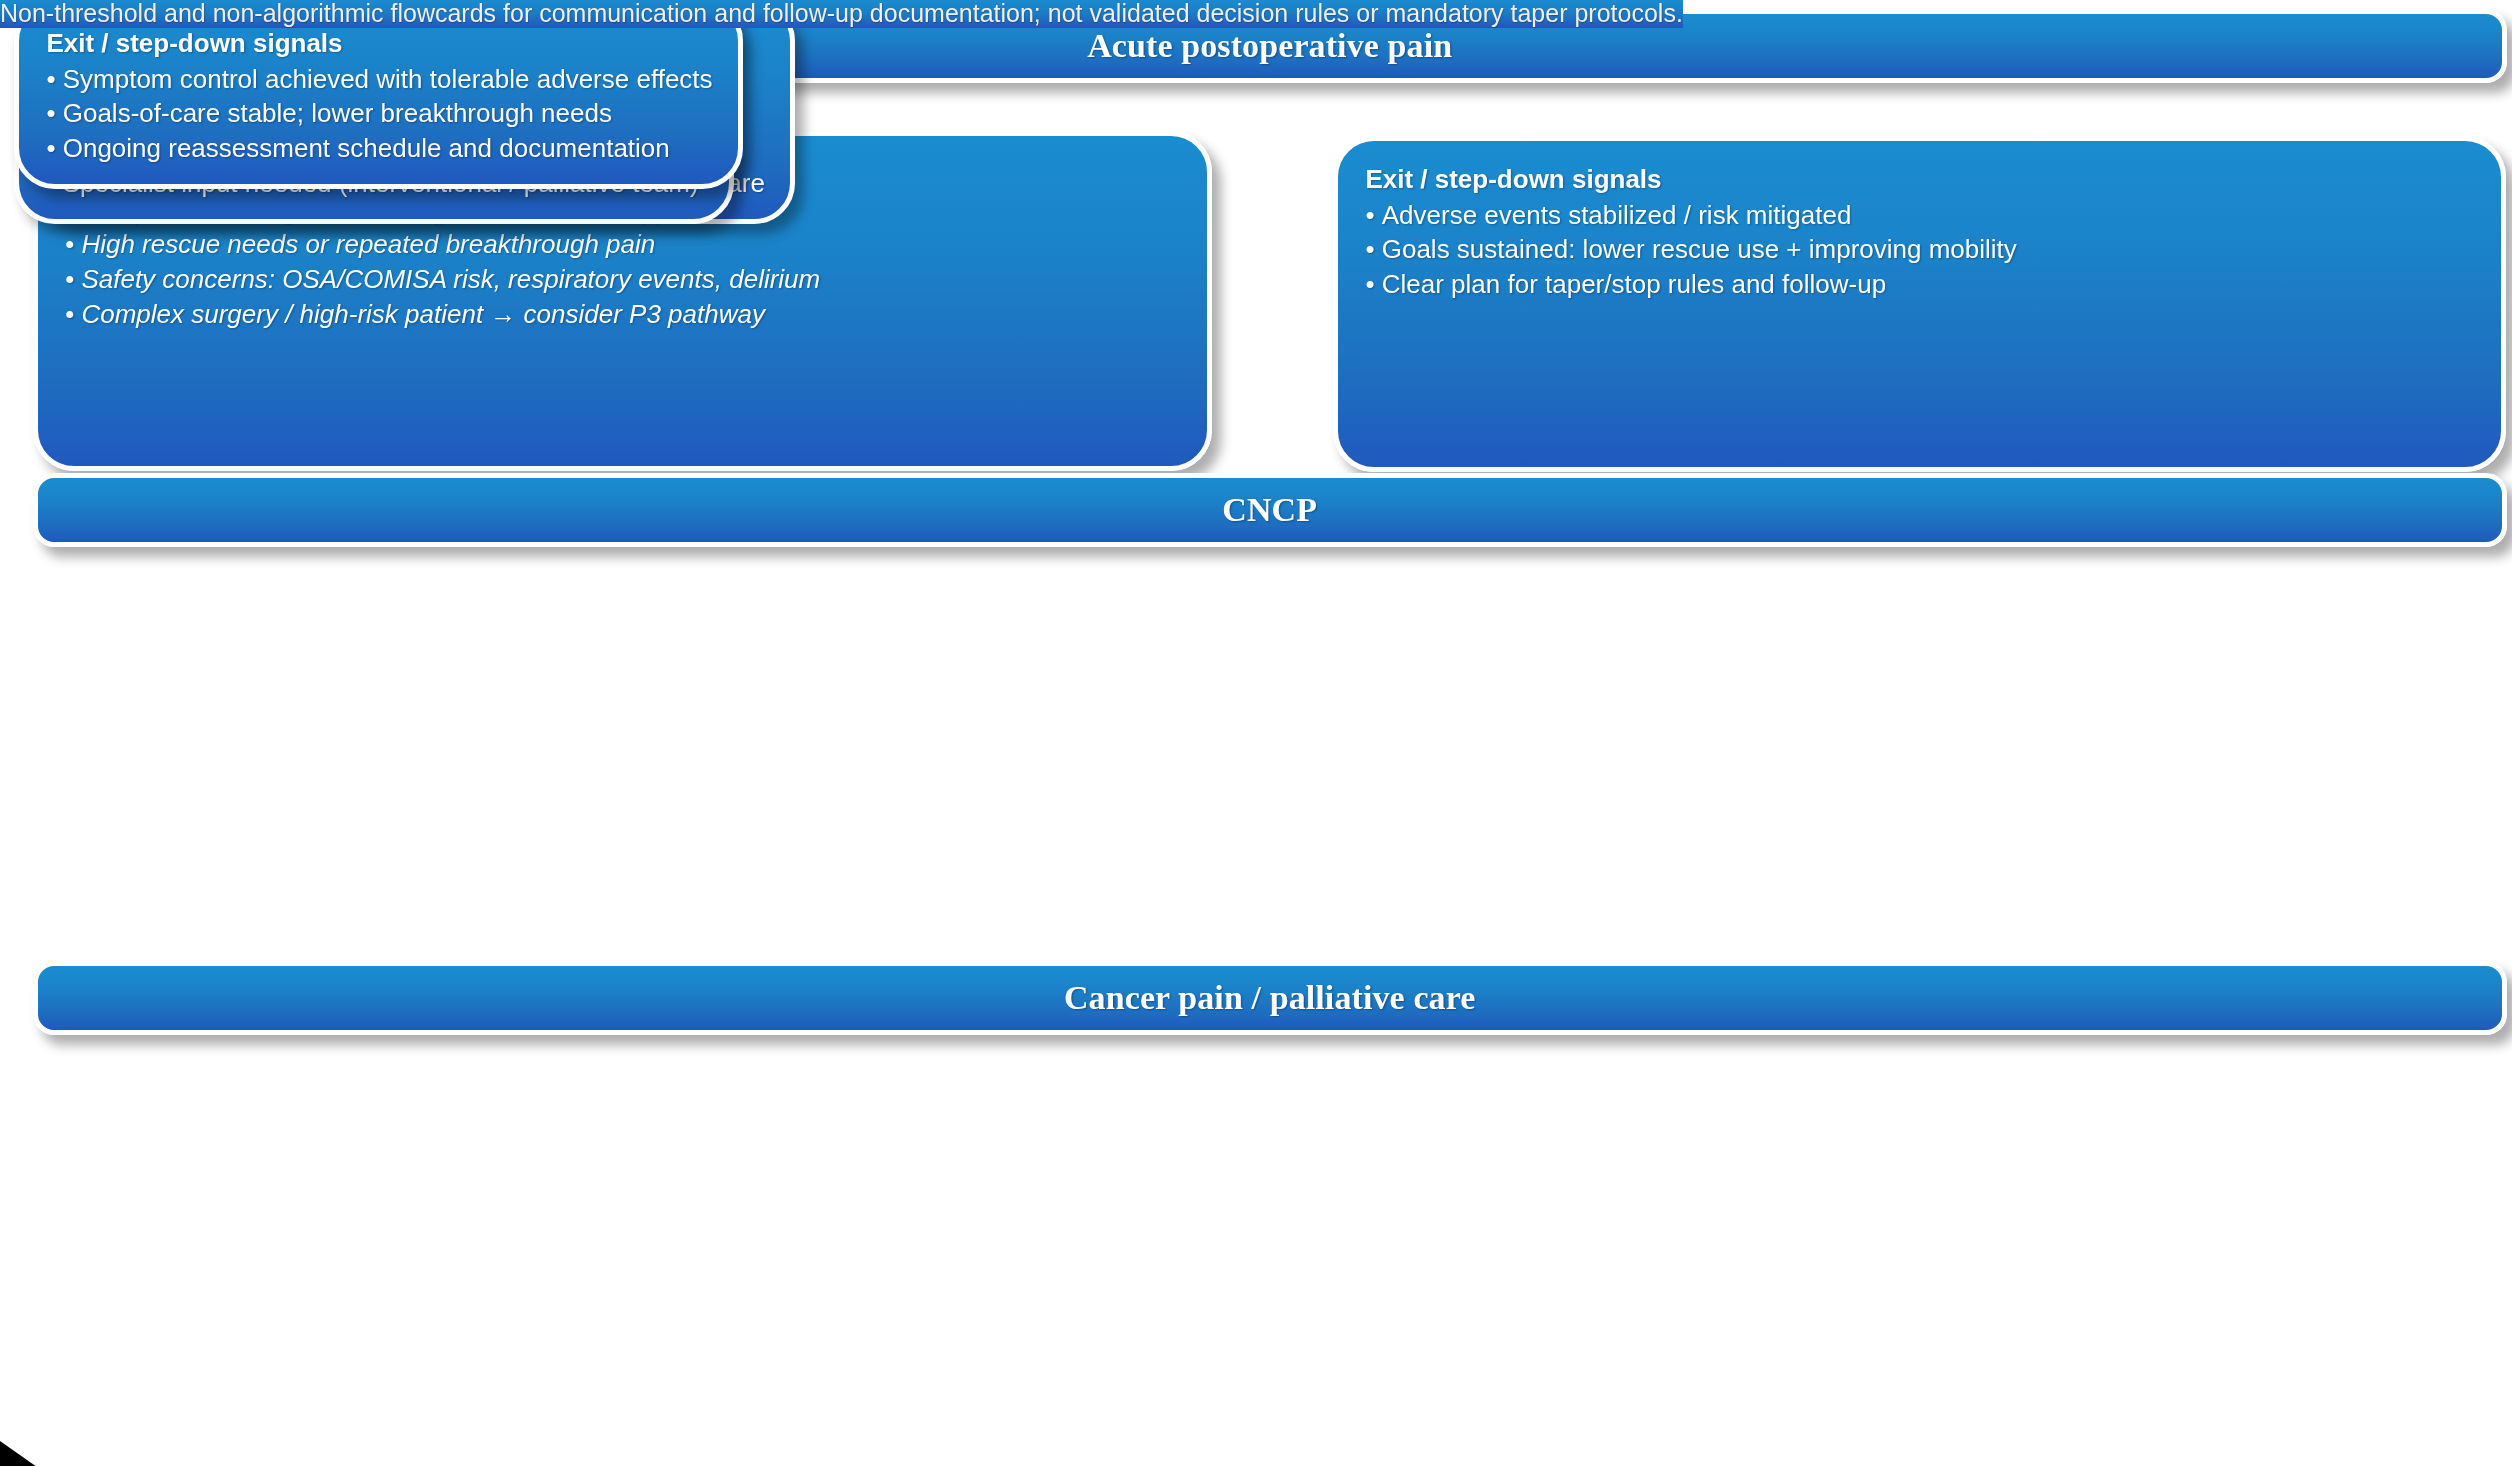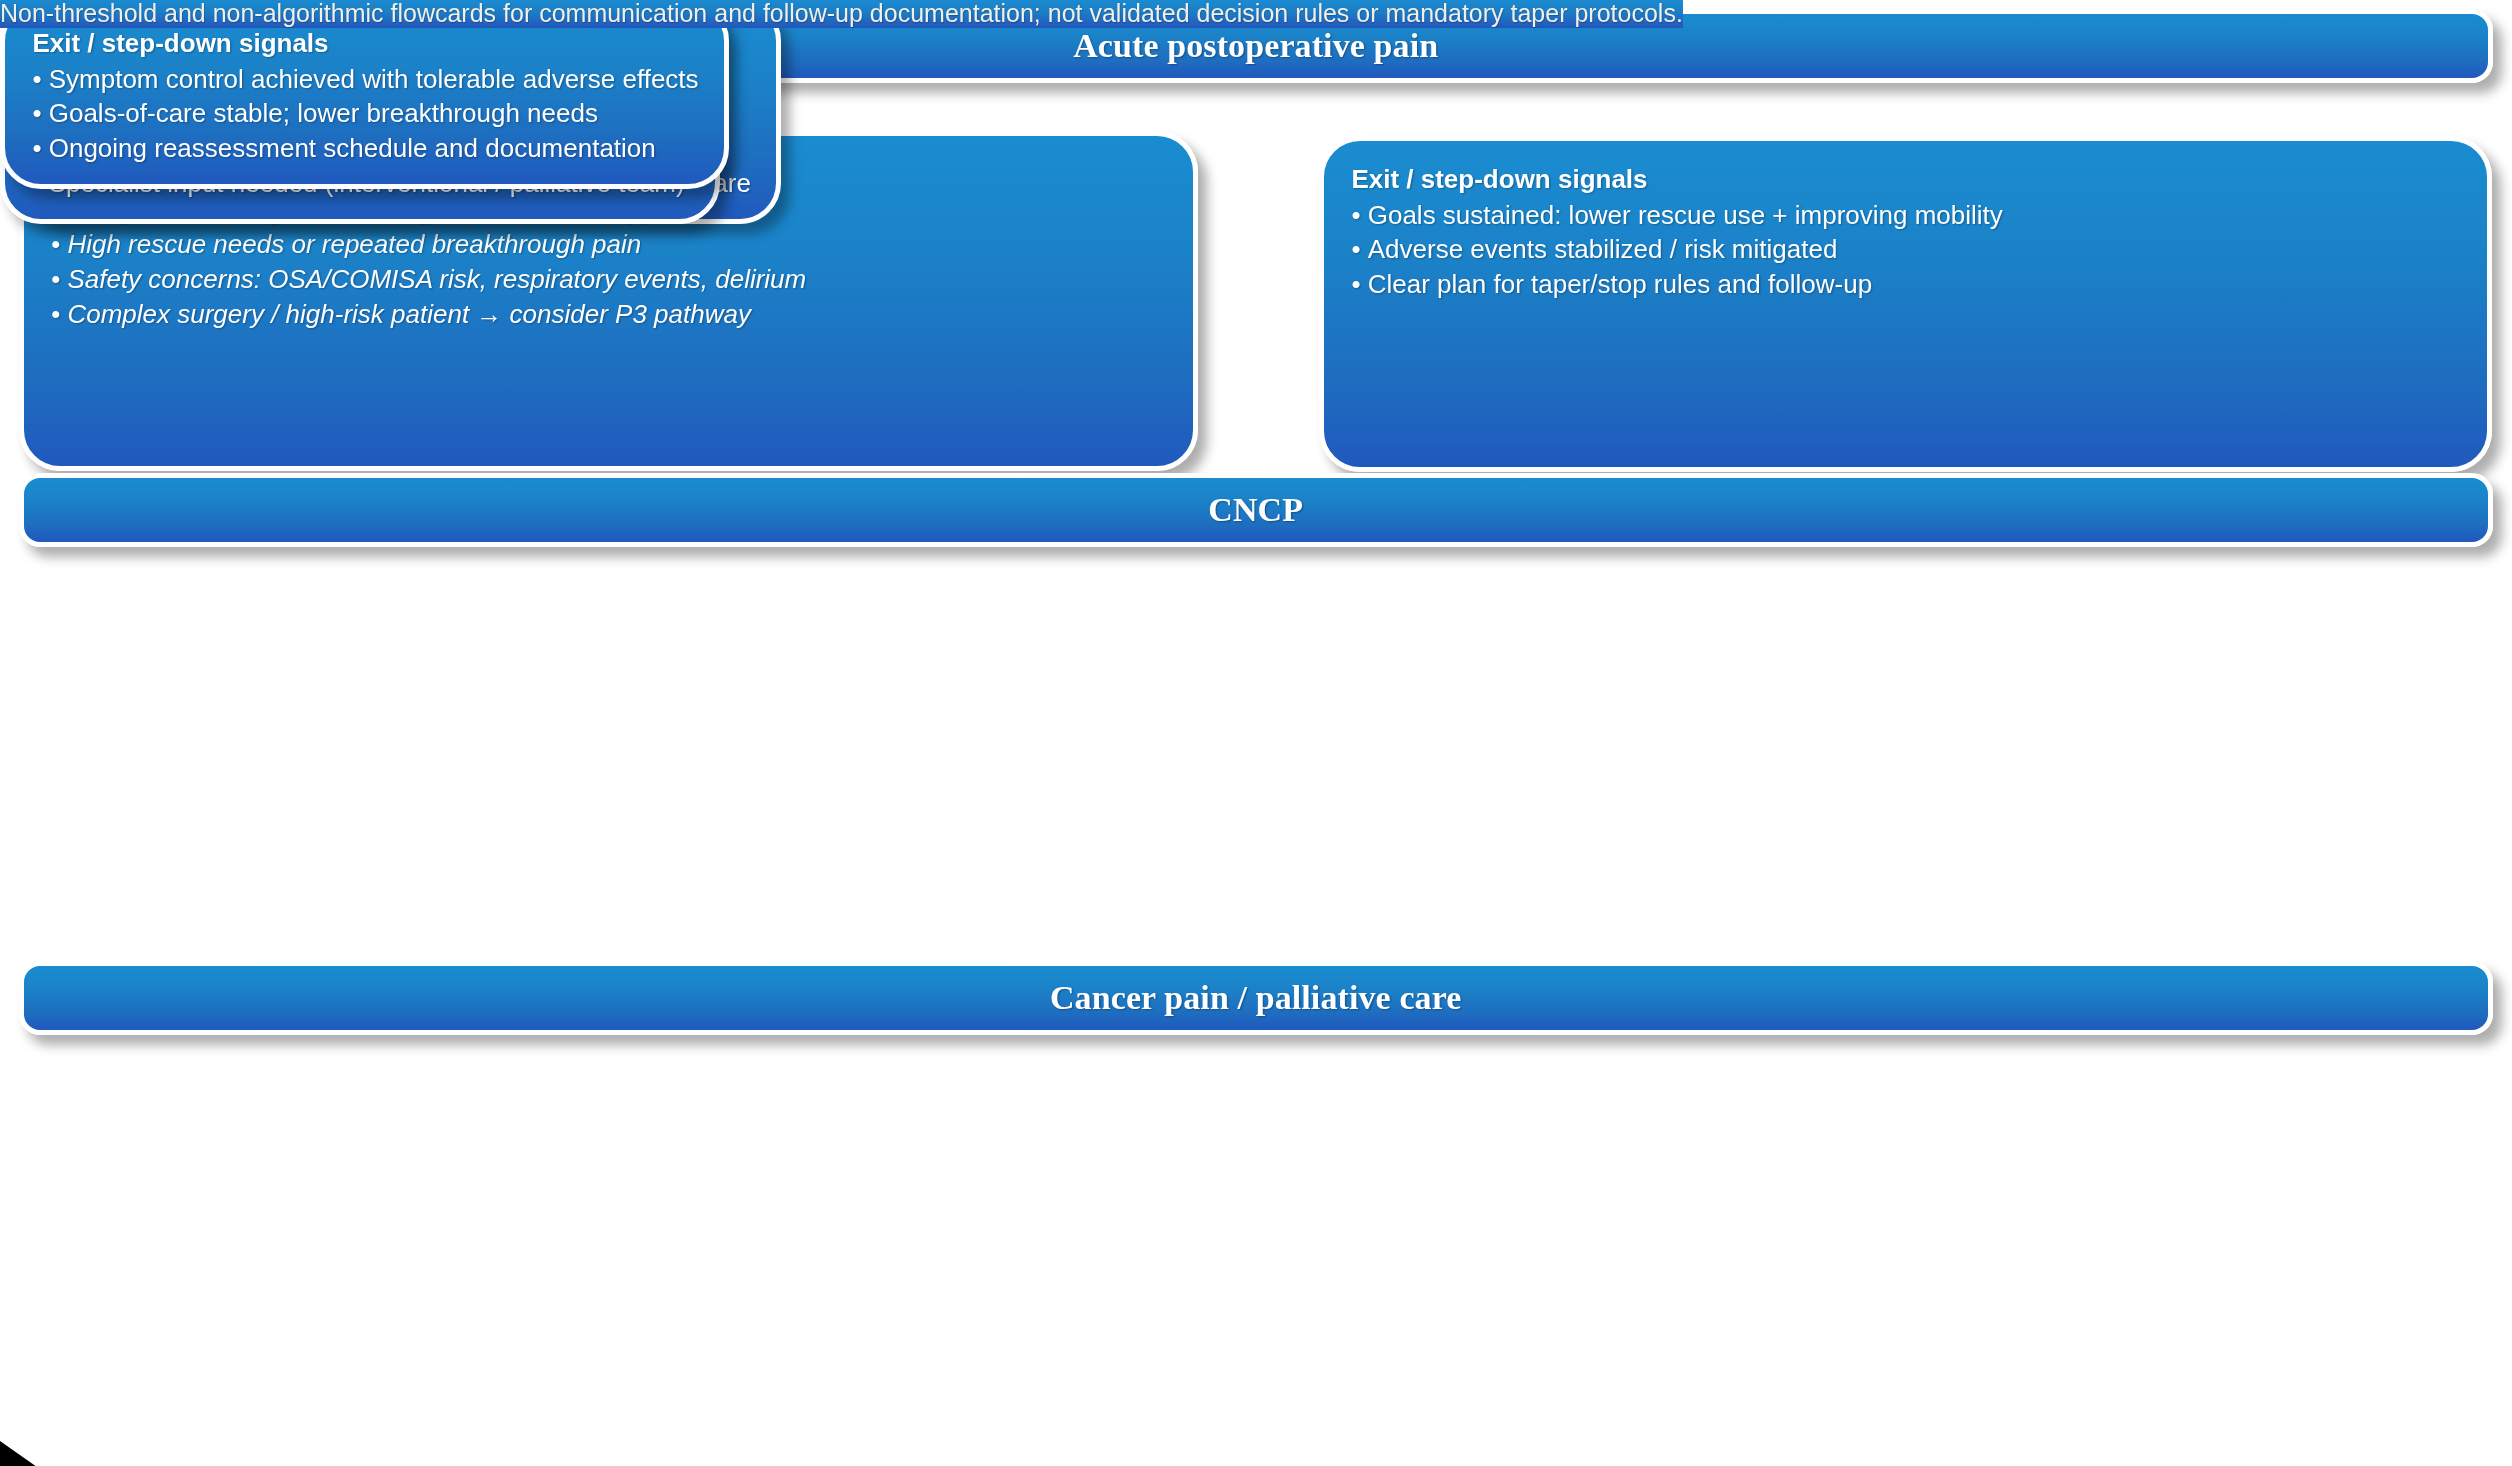--- a/index.html
+++ b/index.html
@@ -23,20 +23,21 @@
   }
 
   
   .panel {
     position: absolute;
     box-sizing: border-box;
     background: linear-gradient(180deg, #1a8cd0 0%, #1b82c8 35%, #1e6ec0 72%, #2059bd 100%);
     border: 5.6px solid #ffffff;
     box-shadow: 8.7px 10px 11.2px rgba(0,0,0,0.32);
     color: #ffffff;
+    margin-left: 14px;
   }
 
   
   .section-header {
     border-radius: 21px;
     display: flex;
     align-items: center;
     justify-content: center;
     font-family: Liberation Serif, serif;
   }
@@ -136,22 +137,22 @@
       <li>P1 optimized but goals unmet (pain/function/sleep)</li>
       <li>High rescue needs or repeated breakthrough pain</li>
       <li>Safety concerns: OSA/COMISA risk, respiratory events, delirium</li>
       <li>Complex surgery / high-risk patient → consider P3 pathway</li>
     </ul>
   </div>
 
   <div class="panel card" id="card-1R">
     <div class="card-title">Exit / step-down signals</div>
     <ul>
+      <li>Adverse events stabilized / risk mitigated</li>
       <li>Goals sustained: lower rescue use + improving mobility</li>
-      <li>Adverse events stabilized / risk mitigated</li>
       <li>Clear plan for taper/stop rules and follow-up</li>
     </ul>
   </div>
 
   <div class="panel section-header" id="hdr-2">
     <span class="title">CNCP</span>
   </div>
 
   <div class="panel card" id="card-2L">
     <div class="card-title">Enter P2/P3 triggers</div>

